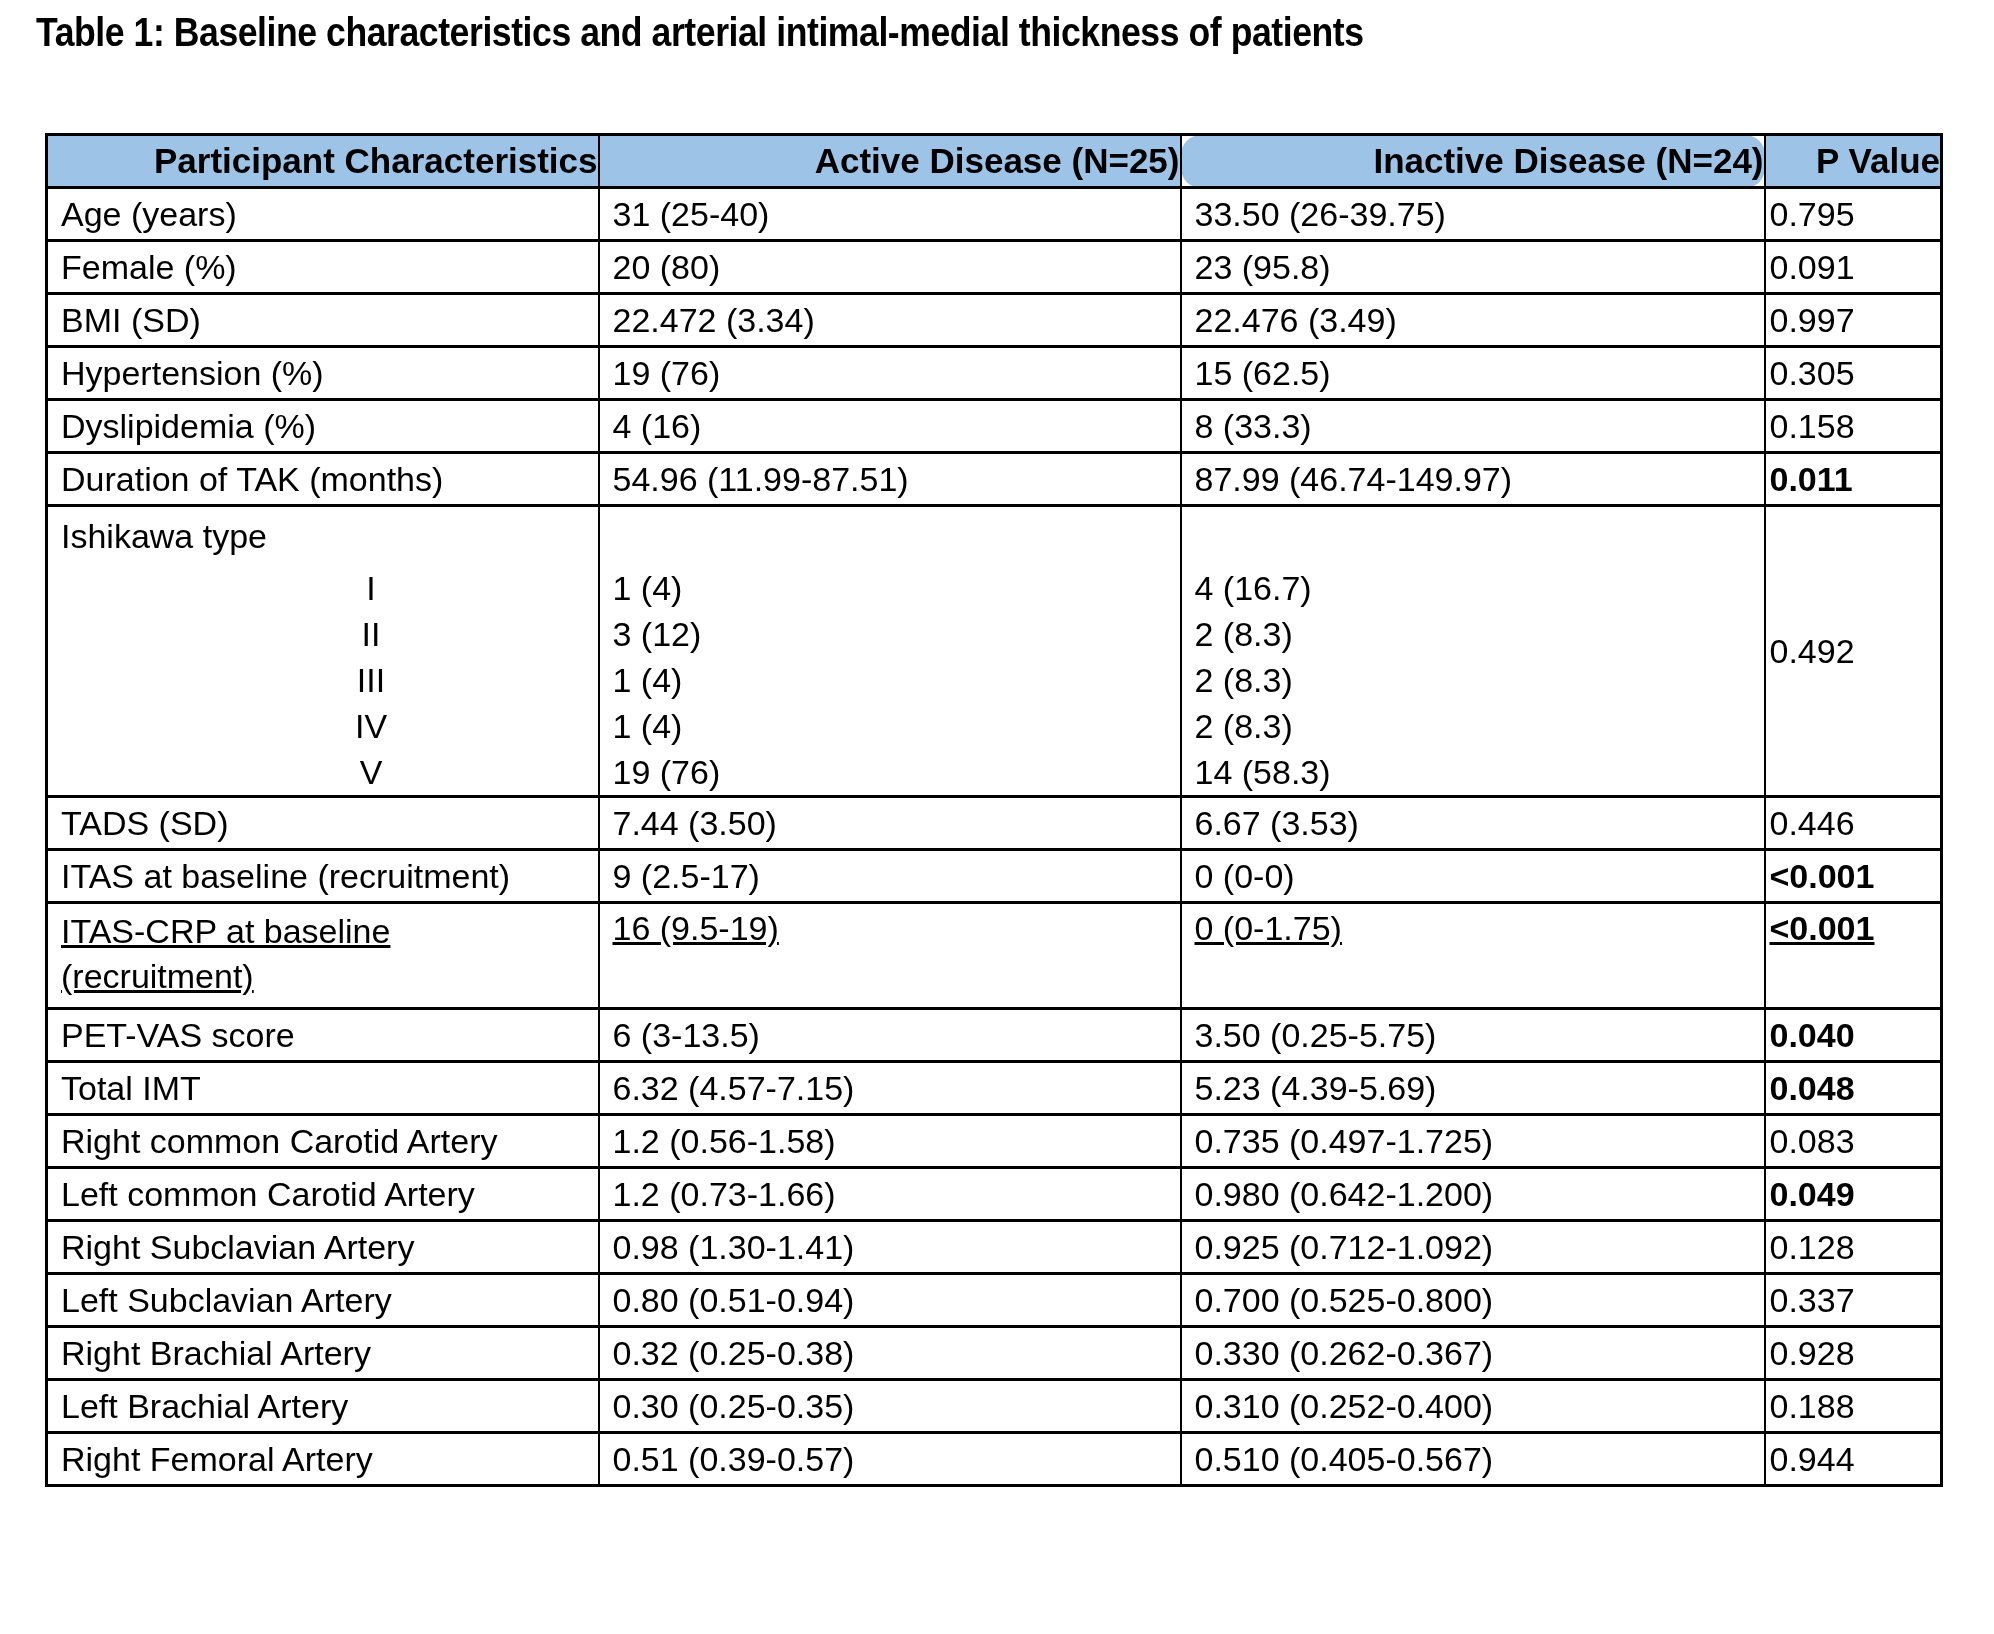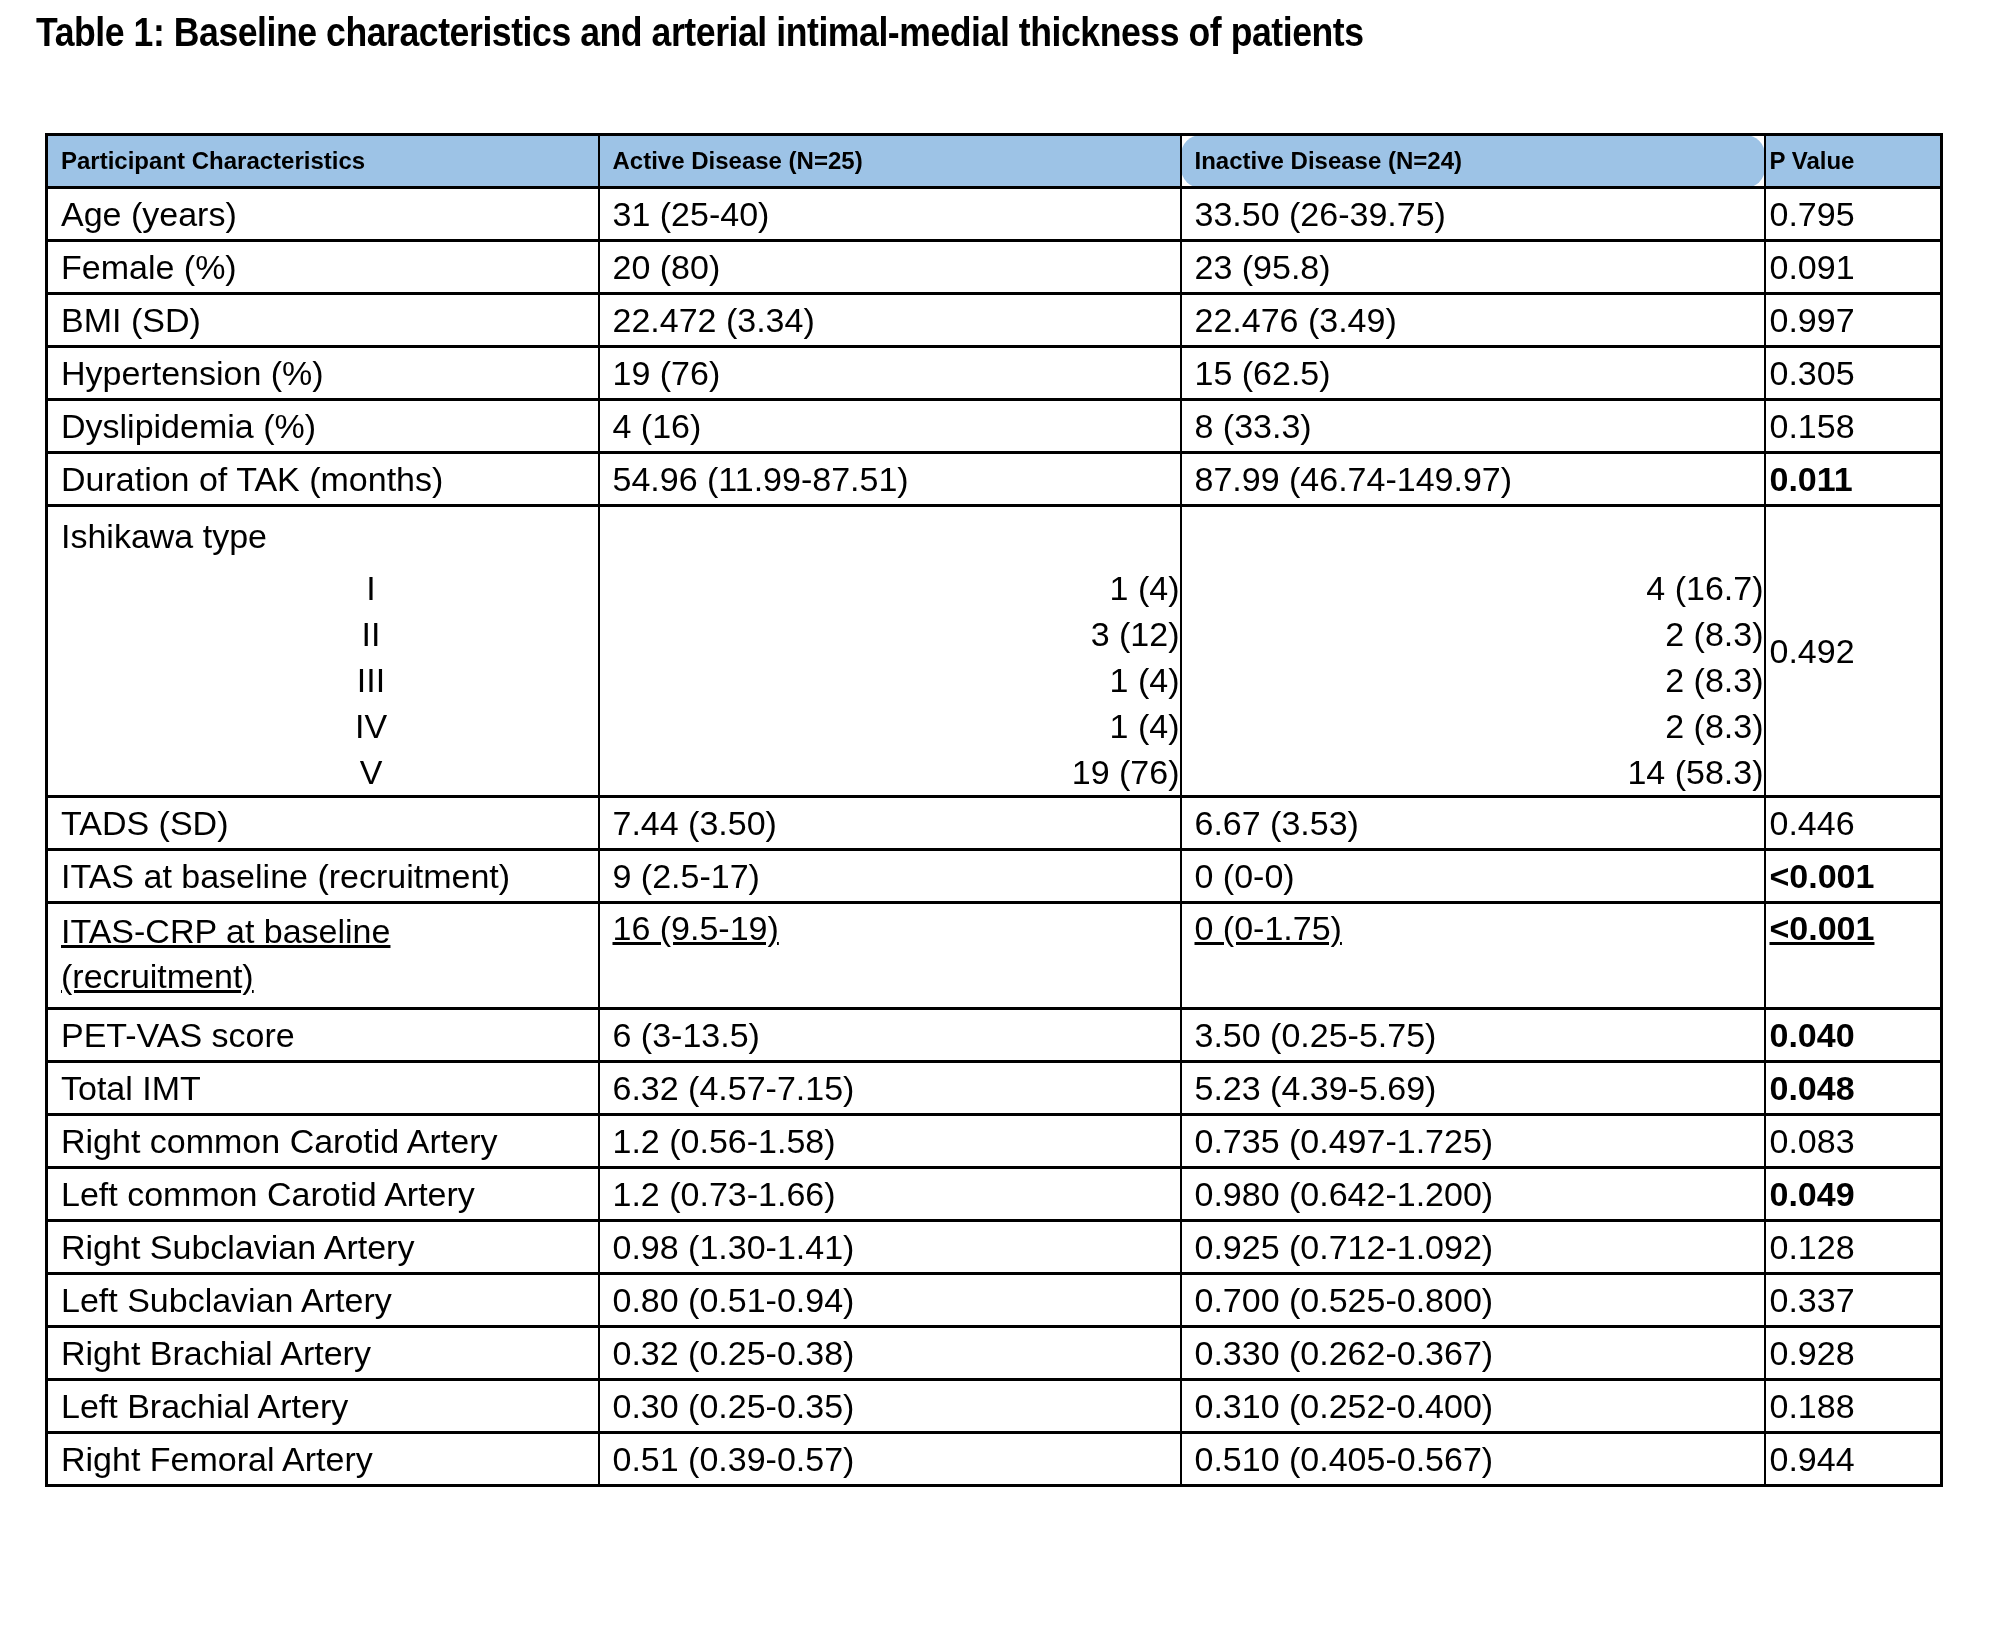--- a/index.html
+++ b/index.html
@@ -45,23 +45,23 @@
 
   th, td {
     border: 2px solid #000;
     padding: 0;
     overflow: hidden;
   }
   tr { border-top: 3px solid #000; border-bottom: 3px solid #000; }
 
   thead th {
     height: 50px;
-    text-align: left;
+    text-align: right;
     font-weight: 700;
-    font-size: 24px;
+    font-size: 35px;
     vertical-align: middle;
   }
   th:nth-child(1), td.label-cell   { padding-left: 13px; }
   th:nth-child(2), td.active-cell  { padding-left: 13px; }
   th:nth-child(3), td.inactive-cell{ padding-left: 13px; border-radius: 20px; }
   th:nth-child(4), td.p-cell       { padding-left: 4px; }
 
   tbody td {
     height: 50px;
     vertical-align: middle;
@@ -72,21 +72,21 @@
   
   tr.two-line td { height: 98px; vertical-align: top; padding-top: 5px; text-decoration: underline; }
   tr.two-line .label-line { line-height: 45px; }
 
   
   tr.group-row td { vertical-align: top; padding-top: 4px; }
   tr.group-row td.p-cell { vertical-align: middle; padding-top: 0; }
   .g-label { line-height: 50px; margin-bottom: 4px; }
   .g-num   { margin-left: 200px; width: 220px; text-align: center; line-height: 46px; }
   .g-spacer{ height: 54px; }
-  .g-val   { line-height: 46px; text-align: right; }
+  .g-val   { line-height: 46px; }
 </style>
 </head>
 <body>
 
 <div class="page-title">Table 1: Baseline characteristics and arterial intimal-medial thickness of patients</div>
 
 <div class="tbl-wrap">
   <table class="main-table">
     <colgroup>
       <col class="c1">

